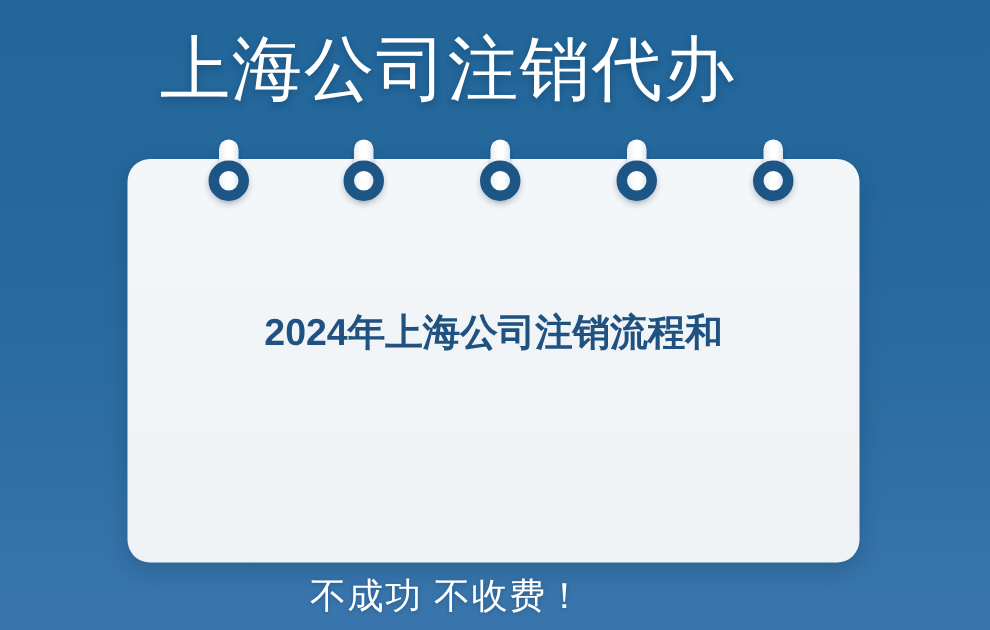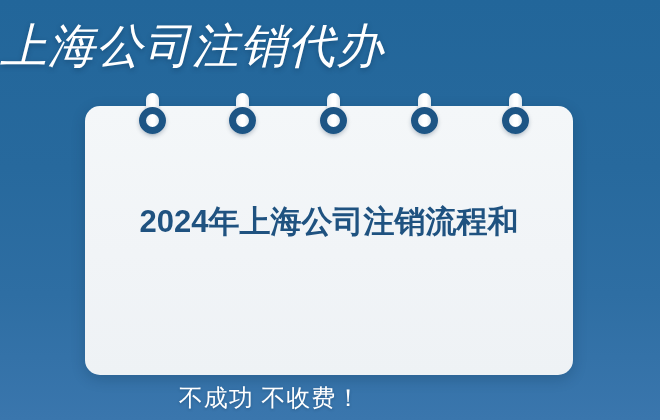--- a/index.html
+++ b/index.html
@@ -19,28 +19,28 @@
     background: linear-gradient(180deg, #22669a 0%, #27699d 40%, #2e6ea3 70%, #3a76ad 100%);
     overflow: hidden;
   }
 
   
   .header-title {
     position: absolute;
     top: 16px;
     left: 0;
     width: 597px;
+    text-align: center;
     color: #ffffff;
     font-size: 47px;
     line-height: 60px;
     font-weight: 400;
     letter-spacing: 1px;
     text-shadow: 0 2px 5px rgba(10, 40, 70, 0.35);
     white-space: nowrap;
-    font-style: italic;
   }
 
   
   .card {
     position: absolute;
     left: 85px;
     top: 106px;
     width: 488px;
     height: 269px;
     background: linear-gradient(180deg, #f4f7f9 0%, #f1f4f7 55%, #eef2f5 100%);
@@ -48,21 +48,21 @@
     box-shadow: 0 4px 14px rgba(8, 35, 60, 0.22);
   }
 
   .card-text {
     position: absolute;
     left: 22px;
     top: 92px;
     width: 444px;
     text-align: center;
     color: #1f5280;
-    font-size: 31px;
+    font-size: 25px;
     line-height: 48px;
     font-weight: bold;
     letter-spacing: 0px;
   }
 
   
   .pins {
     position: absolute;
     left: 0;
     top: 0;
@@ -110,20 +110,21 @@
     left: 0;
     top: 383px;
     width: 540px;
     text-align: center;
     color: #ffffff;
     font-size: 24px;
     line-height: 30px;
     letter-spacing: 1px;
     text-shadow: 0 1px 3px rgba(10, 40, 70, 0.3);
     white-space: nowrap;
+    padding-left: 28px;
   }
 </style>
 </head>
 <body>
 
 <div class="poster">
 
   <div class="header-title">上海公司注销代办</div>
 
   <div class="card">

